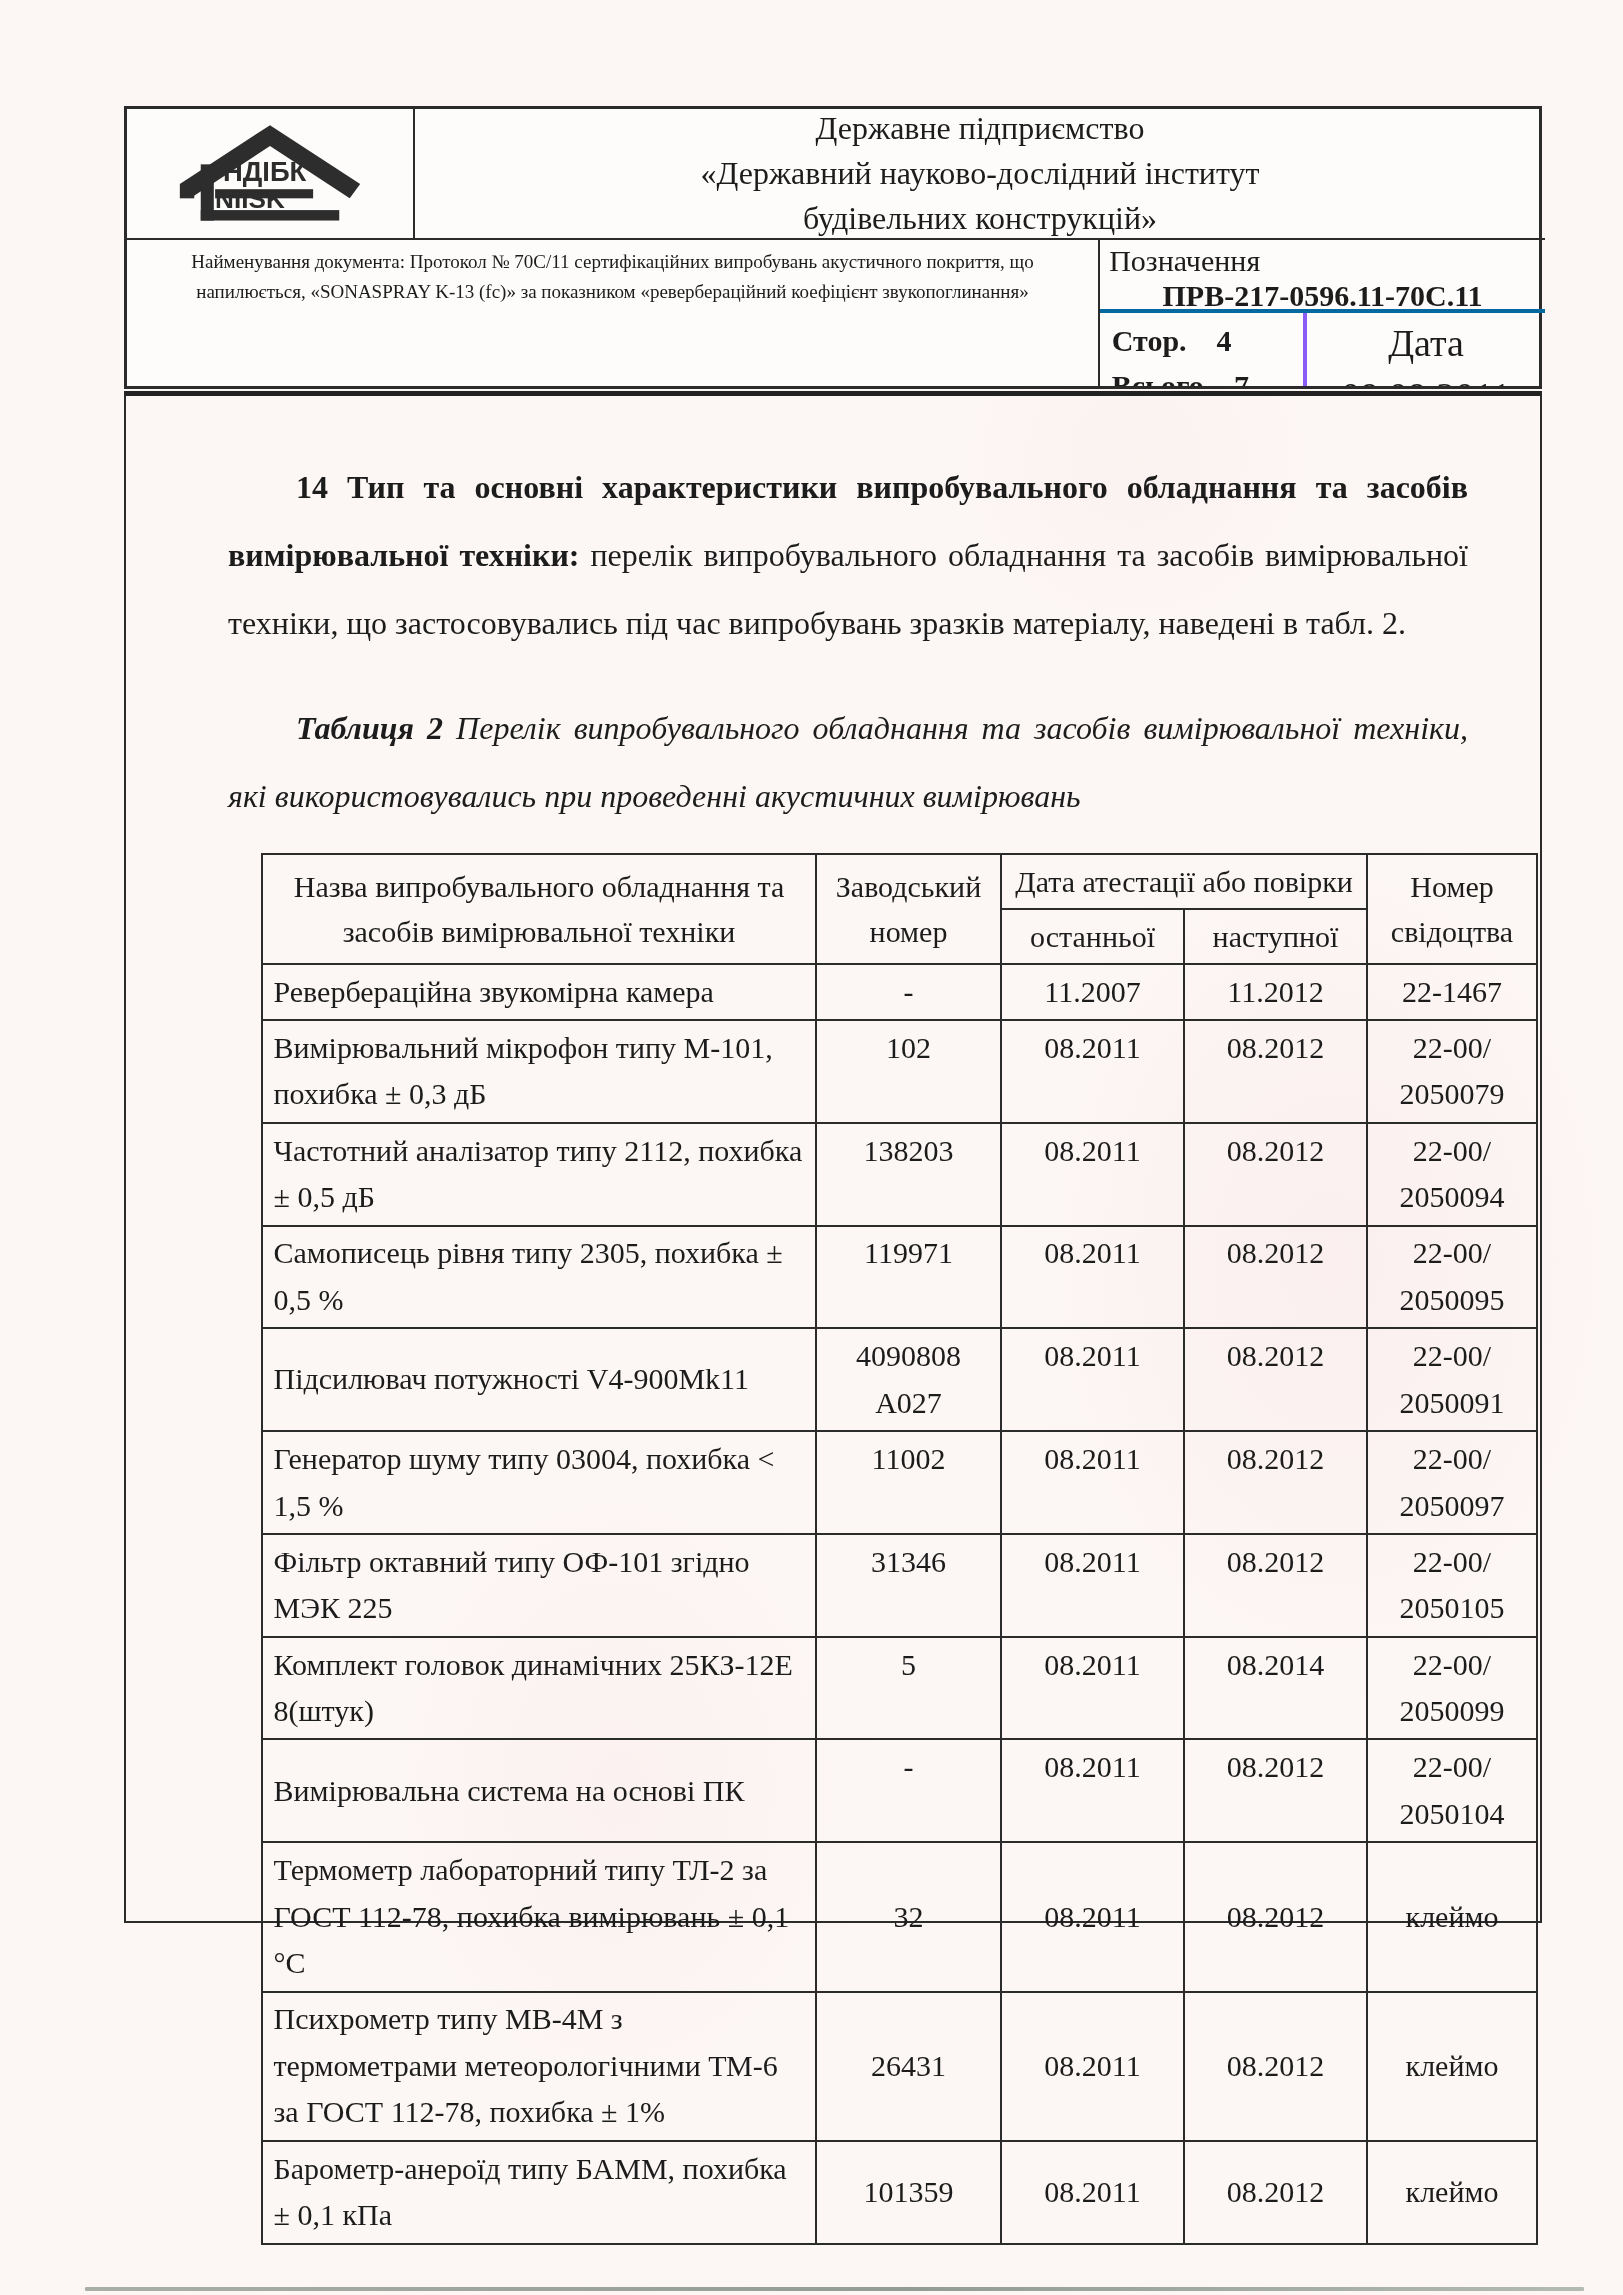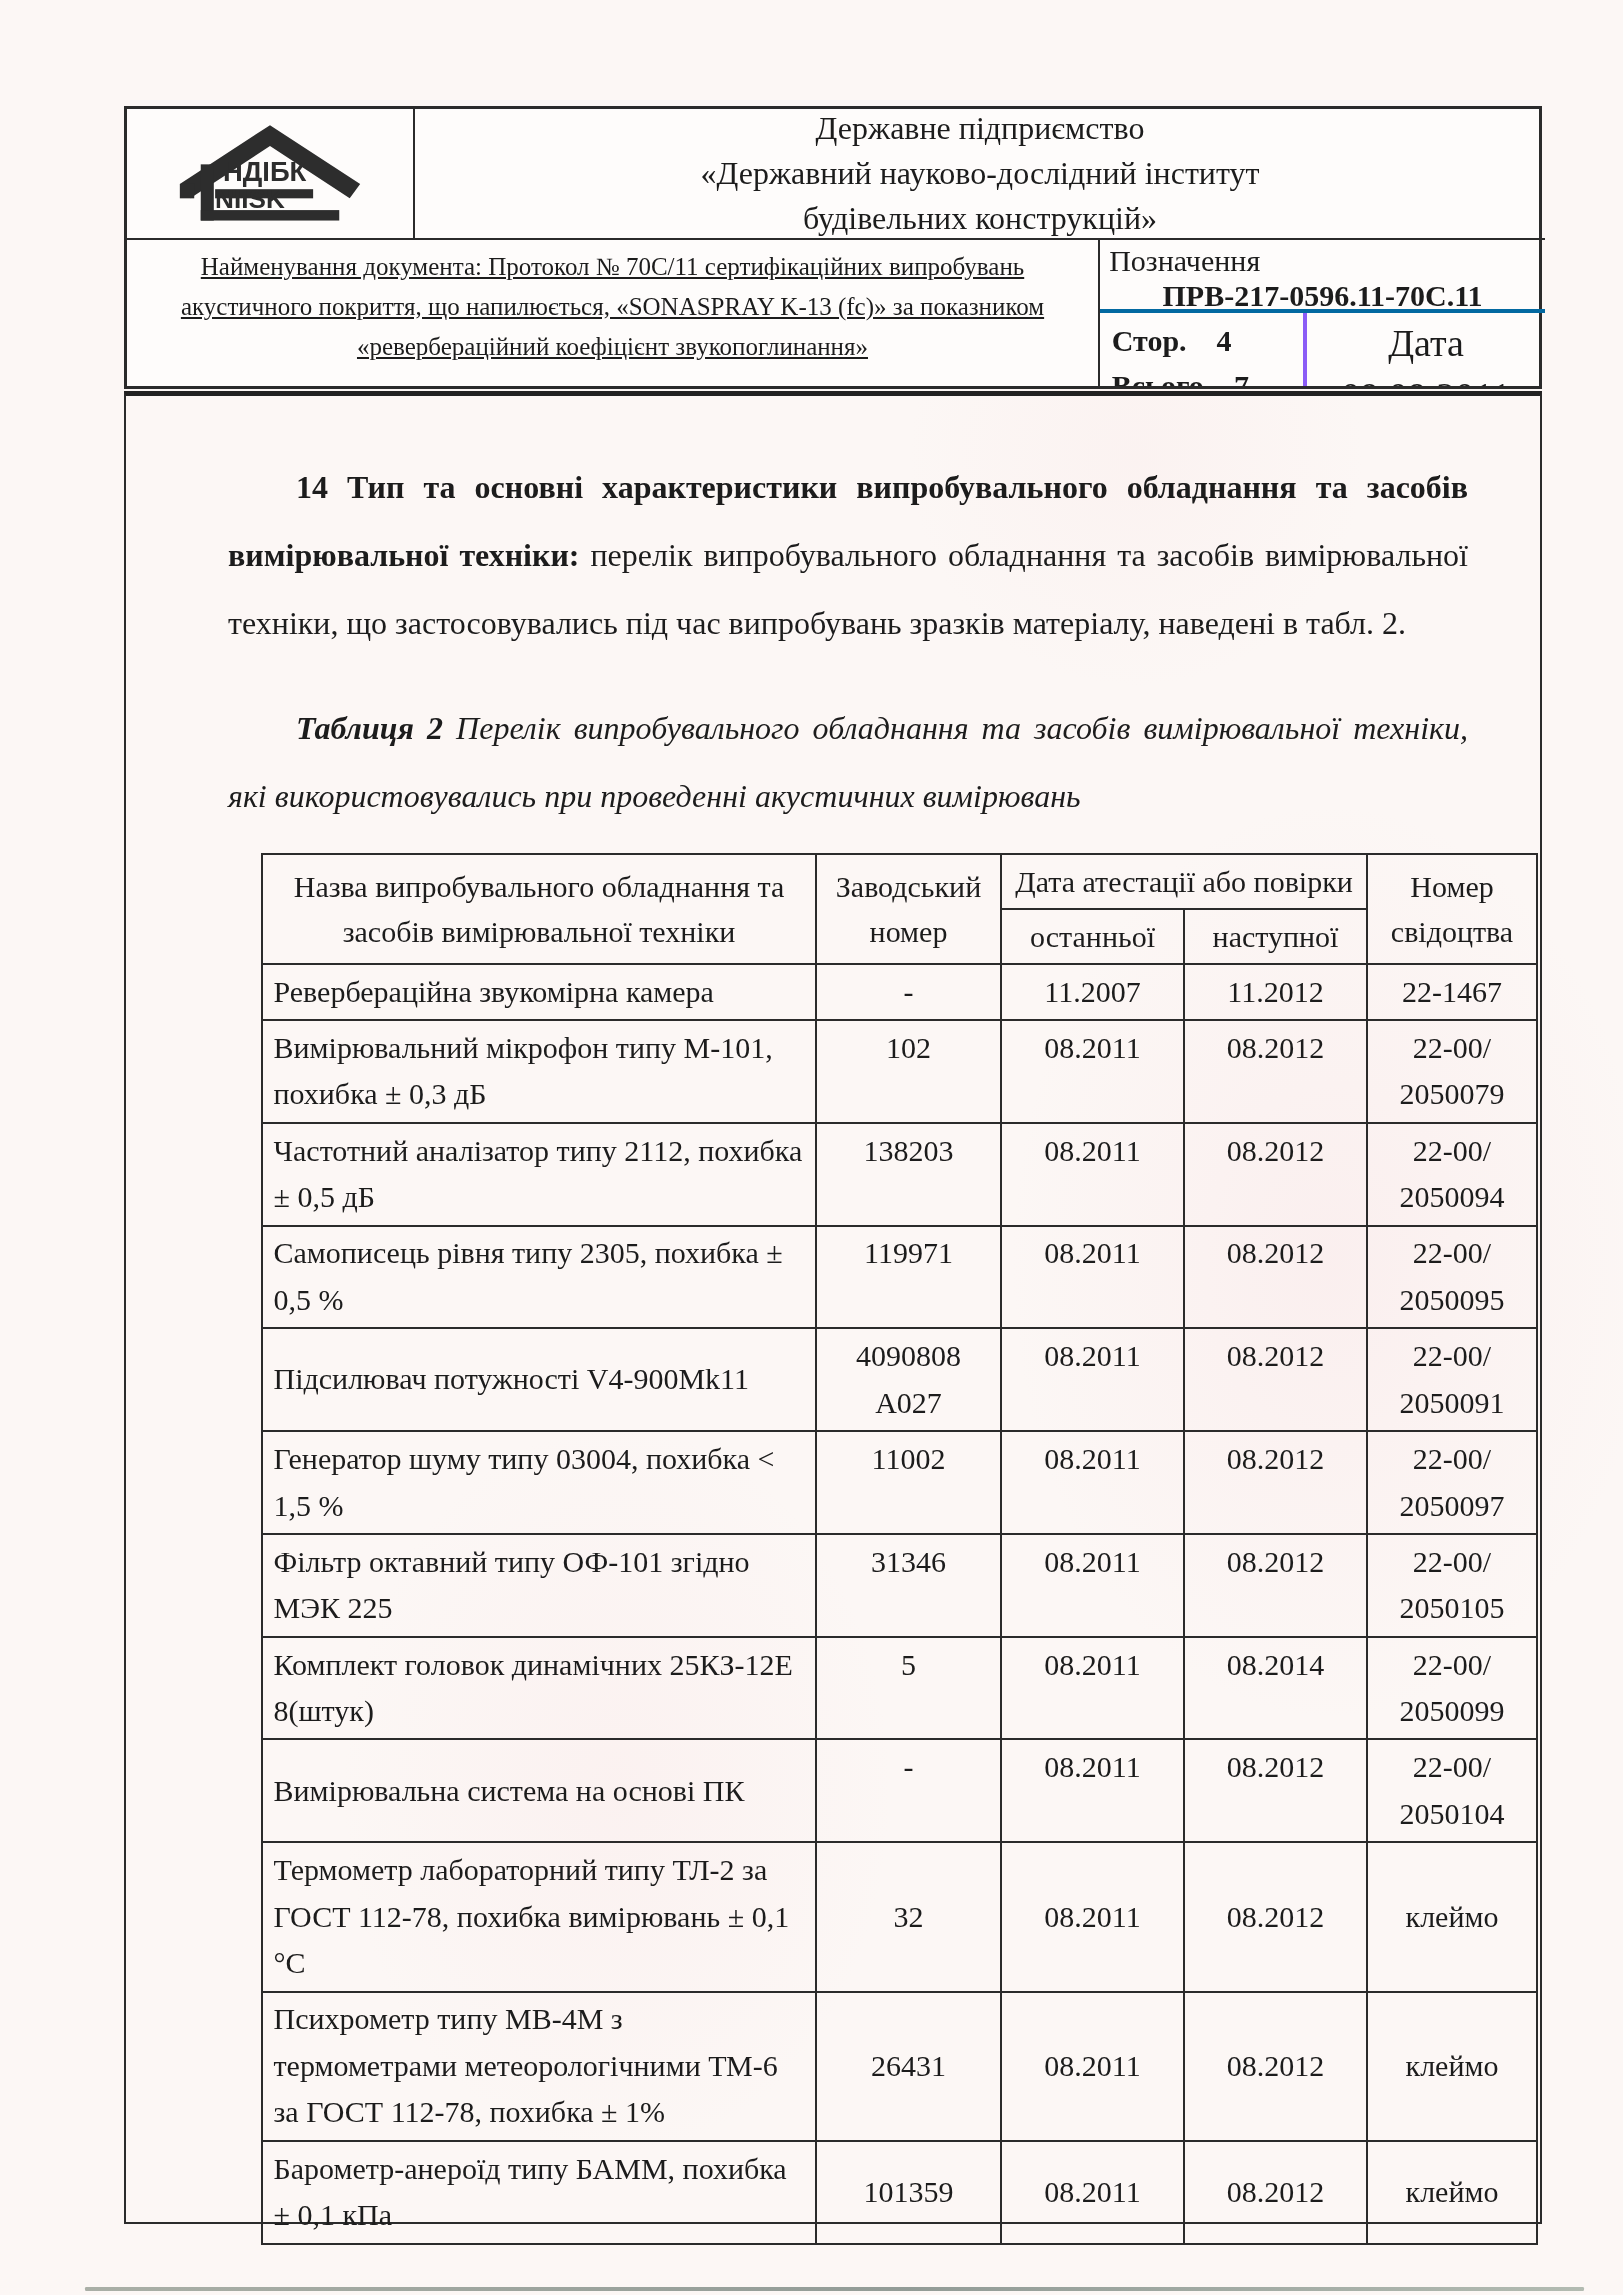--- a/index.html
+++ b/index.html
@@ -22,33 +22,33 @@
     display:grid;
     grid-template-columns:288px 685px 207px 238px;
     grid-template-rows:131px 73px 73px;
     border:3.3px solid #2b2b2b;
     box-sizing:border-box;
     background:#fefcfb;
   }
   .hcell{box-sizing:border-box;overflow:hidden;}
   .hc-logo{grid-column:1;grid-row:1;border-right:2px solid #2b2b2b;border-bottom:2px solid #2b2b2b;display:flex;align-items:center;justify-content:center;}
   .hc-org{grid-column:2 / 5;grid-row:1;border-bottom:2px solid #2b2b2b;display:flex;flex-direction:column;align-items:center;justify-content:center;font-size:32px;line-height:1.4;text-align:center;}
-  .hc-doc{grid-column:1 / 3;grid-row:2 / 4;border-right:2px solid #2b2b2b;font-size:25px;line-height:1.6;text-align:center;padding:6.5px 9.2px;display:flex;align-items:flex-start;justify-content:center;text-decoration:underline;}
+  .hc-doc{grid-column:1 / 3;grid-row:2 / 4;border-right:2px solid #2b2b2b;font-size:19px;line-height:1.6;text-align:center;padding:6.5px 9.2px;display:flex;align-items:flex-start;justify-content:center;}
   .hc-desig{grid-column:3 / 5;grid-row:2;border-bottom:4px solid #0369a1;font-size:30px;padding:3.9px 9.2px;}
   .hc-desig .desig-label{display:block;text-align:left;}
   .hc-desig .desig-value{display:block;text-align:center;margin-top:1.3px;font-weight:bold;}
   .hc-page{grid-column:3;grid-row:3;border-right:4px solid #8b5cf6;font-size:30px;padding:5.2px 2.6px 2.6px 11.8px;line-height:1.5;font-weight:bold;}
   .hc-page .pv{display:inline-block;margin-left:30px;}
   .hc-date{grid-column:4;grid-row:3;font-size:38px;text-align:center;padding:3.9px 2.6px;line-height:1.4;}
 
   .logo-svg{width:196px;height:105px;}
 
   
   .frame{
-    position:absolute;left:124px;top:391px;width:1418px;height:1833px;
+    position:absolute;left:124px;top:391px;width:1418px;height:1532px;
     border:2.6px solid #2b2b2b;border-top:5.9px solid #222;
     box-sizing:border-box;
   }
   .para{
     margin:58px 72px 0 102px;
     font-size:32px;line-height:2.12;
     text-align:justify;text-indent:68px;
   }
   .para b{font-weight:bold;}
   .caption{

